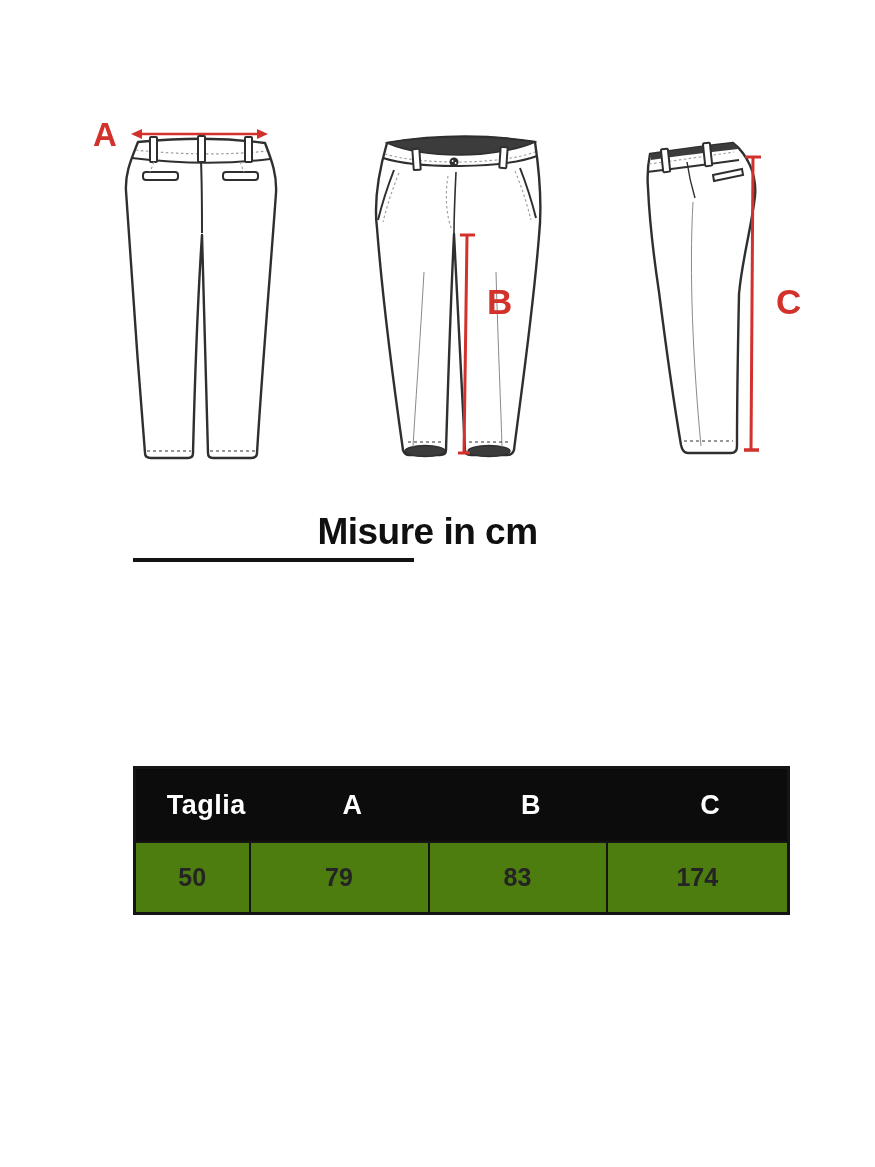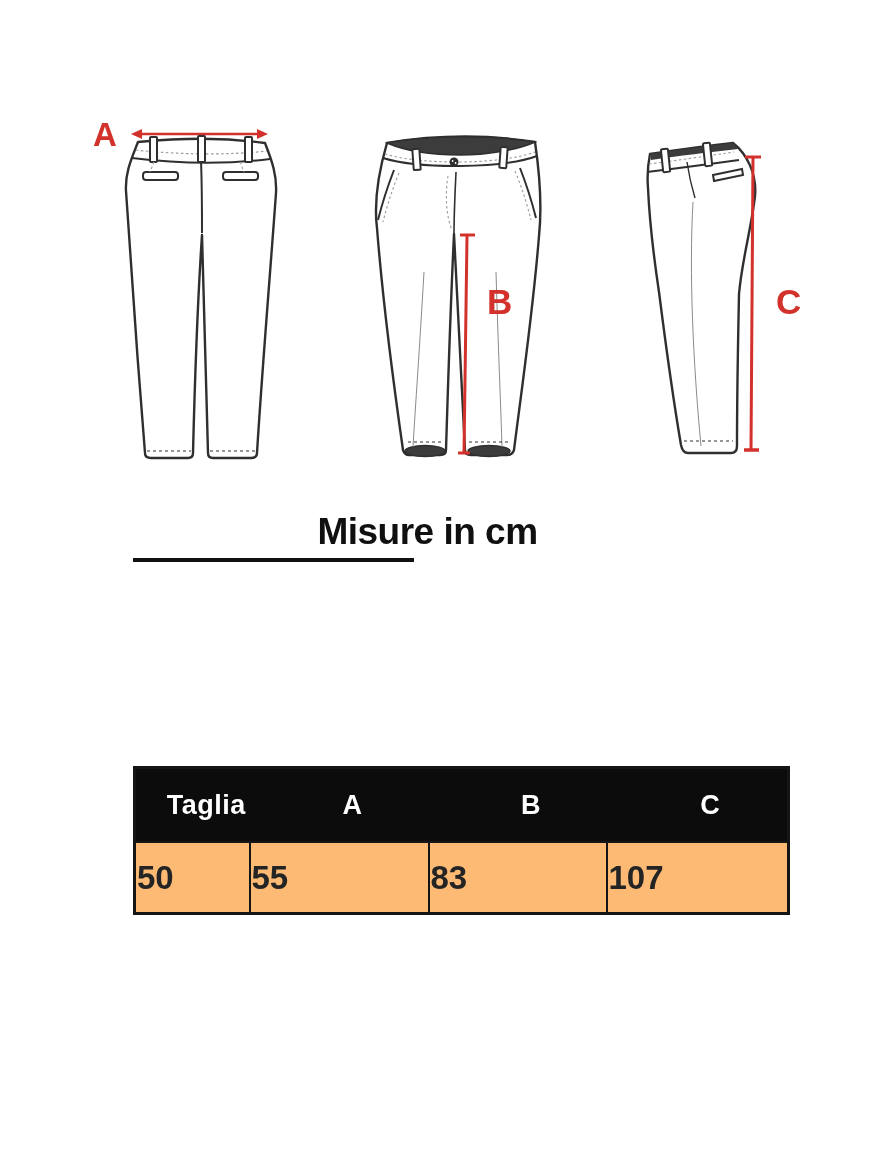--- a/index.html
+++ b/index.html
@@ -24,22 +24,22 @@
   table.size-table {
     position:absolute; left:133px; top:766px; width:654px;
     border-collapse:collapse; table-layout:fixed;
     border:3px solid #151515;
   }
   table.size-table th {
     background:#0c0c0c; color:#ffffff; height:70px;
     font-size:27px; font-weight:800; text-align:center; letter-spacing:0.5px;padding-left:28px;
   }
   table.size-table td {
-    border:2px solid #151515; height:67px; background:#fdba74;
-    font-size:33px; font-weight:bold; color:#242424; text-align:left;
+    border:2px solid #151515; height:67px; background:#4d7c0f;
+    font-size:25px; font-weight:bold; color:#242424; text-align:center;
     vertical-align:middle;
   }
 </style>
 </head>
 <body>
 
 <div class="canvas">
 
   <svg class="sketch" style="left:90px; top:105px;" width="245" height="370" viewBox="0 0 245 370">
     <g stroke="#d2322b" fill="#d2322b">
@@ -166,20 +166,20 @@
       <tr>
         <th>Taglia</th>
         <th>A</th>
         <th>B</th>
         <th>C</th>
       </tr>
     </thead>
     <tbody>
       <tr>
         <td>50</td>
-        <td>55</td>
+        <td>79</td>
         <td>83</td>
-        <td>107</td>
+        <td>174</td>
       </tr>
     </tbody>
   </table>
 
 </div>
 
 </body></html>

